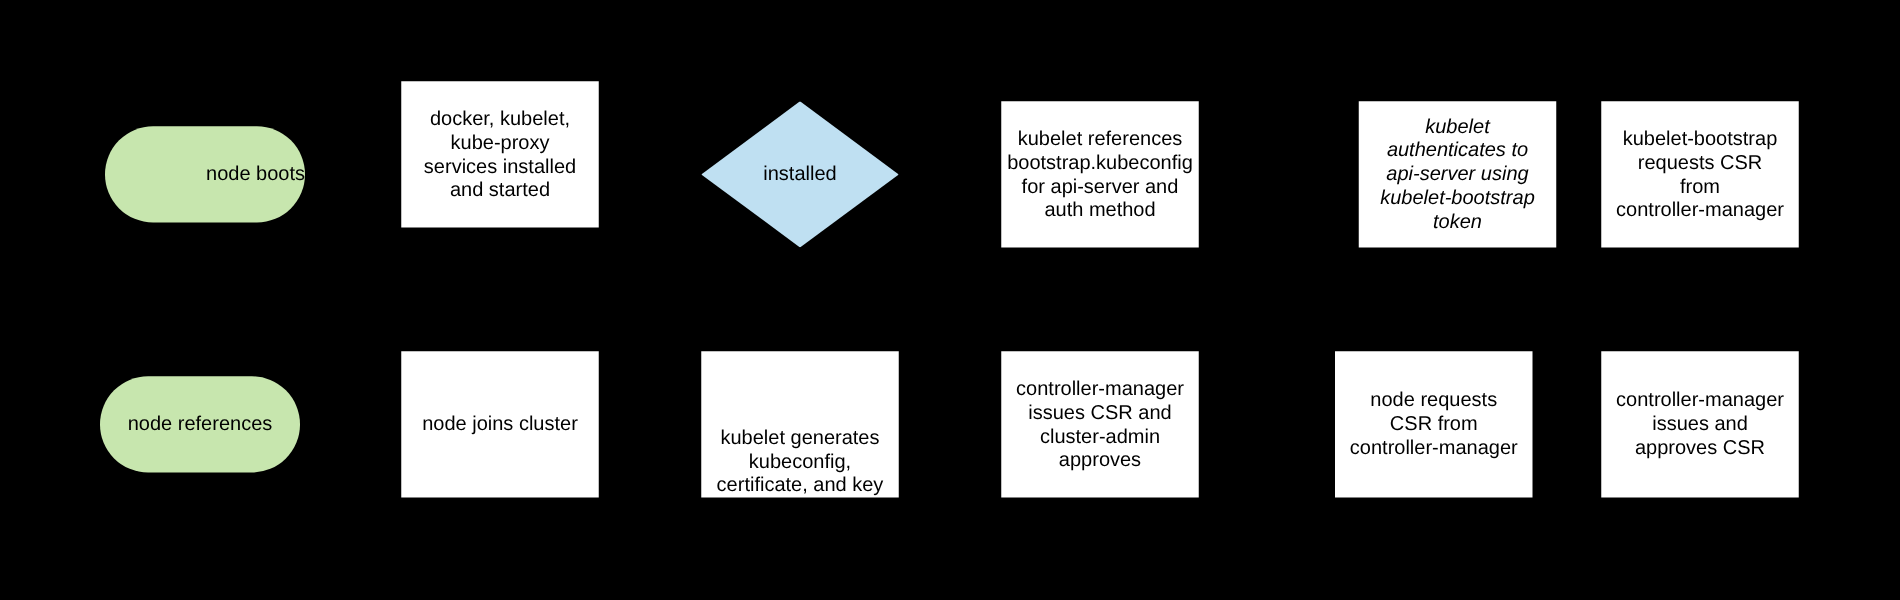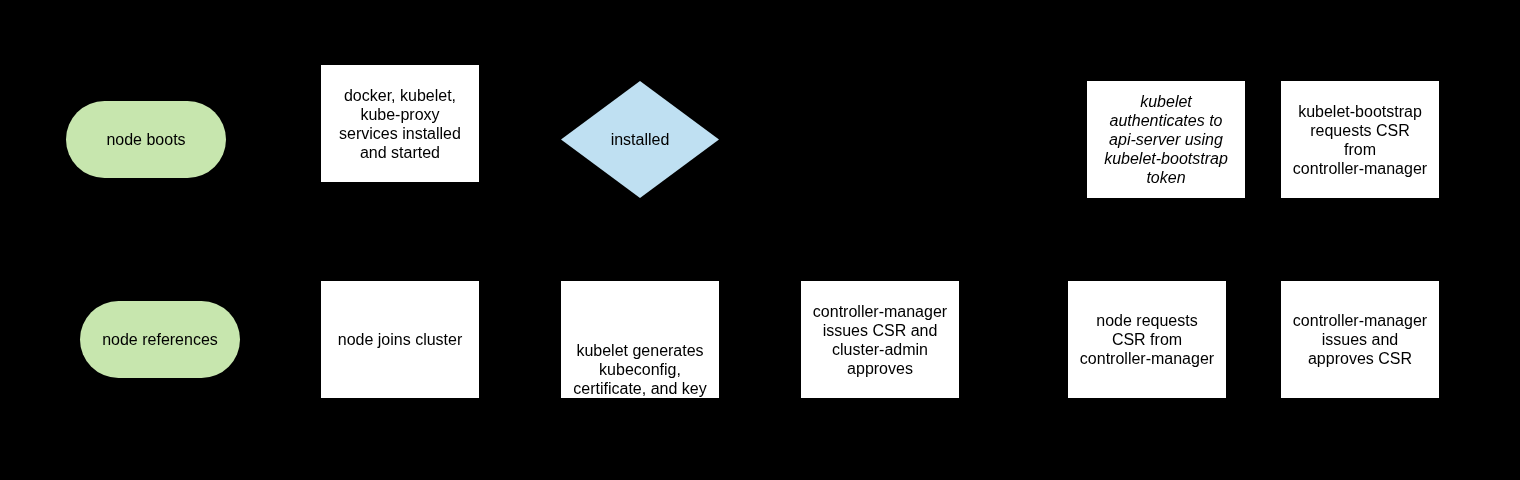--- a/index.html
+++ b/index.html
@@ -48,35 +48,41 @@
     height: 117px;
     background: var(--decision-fill);
     clip-path: polygon(50% 0, 100% 50%, 50% 100%, 0 50%);
   }
 </style>
 </head>
 <body>
 
 <div class="canvas">
 
-  <div class="node terminal" style="left:66px; top:101px;">
+  <div class="node terminal" style="left:84px; top:101px;justify-content:flex-end;">
     <div class="label">node boots</div>
   </div>
 
   <div class="node process" style="left:321px; top:65px;">
     <div class="label">docker, kubelet,
 kube-proxy
 services installed
 and started</div>
   </div>
 
   <div class="node decision" style="left:561px; top:81px;">
     <div class="label">installed</div>
   </div>
 
+  <div class="node process" style="left:801px; top:81px;">
+    <div class="label">kubelet references
+bootstrap.kubeconfig
+for api-server and
+auth method</div>
+  </div>
 
   <div class="node process" style="left:1087px; top:81px;font-style:italic;">
     <div class="label">kubelet
 authenticates to
 api-server using
 kubelet-bootstrap
 token</div>
   </div>
 
   <div class="node process" style="left:1281px; top:81px;">

